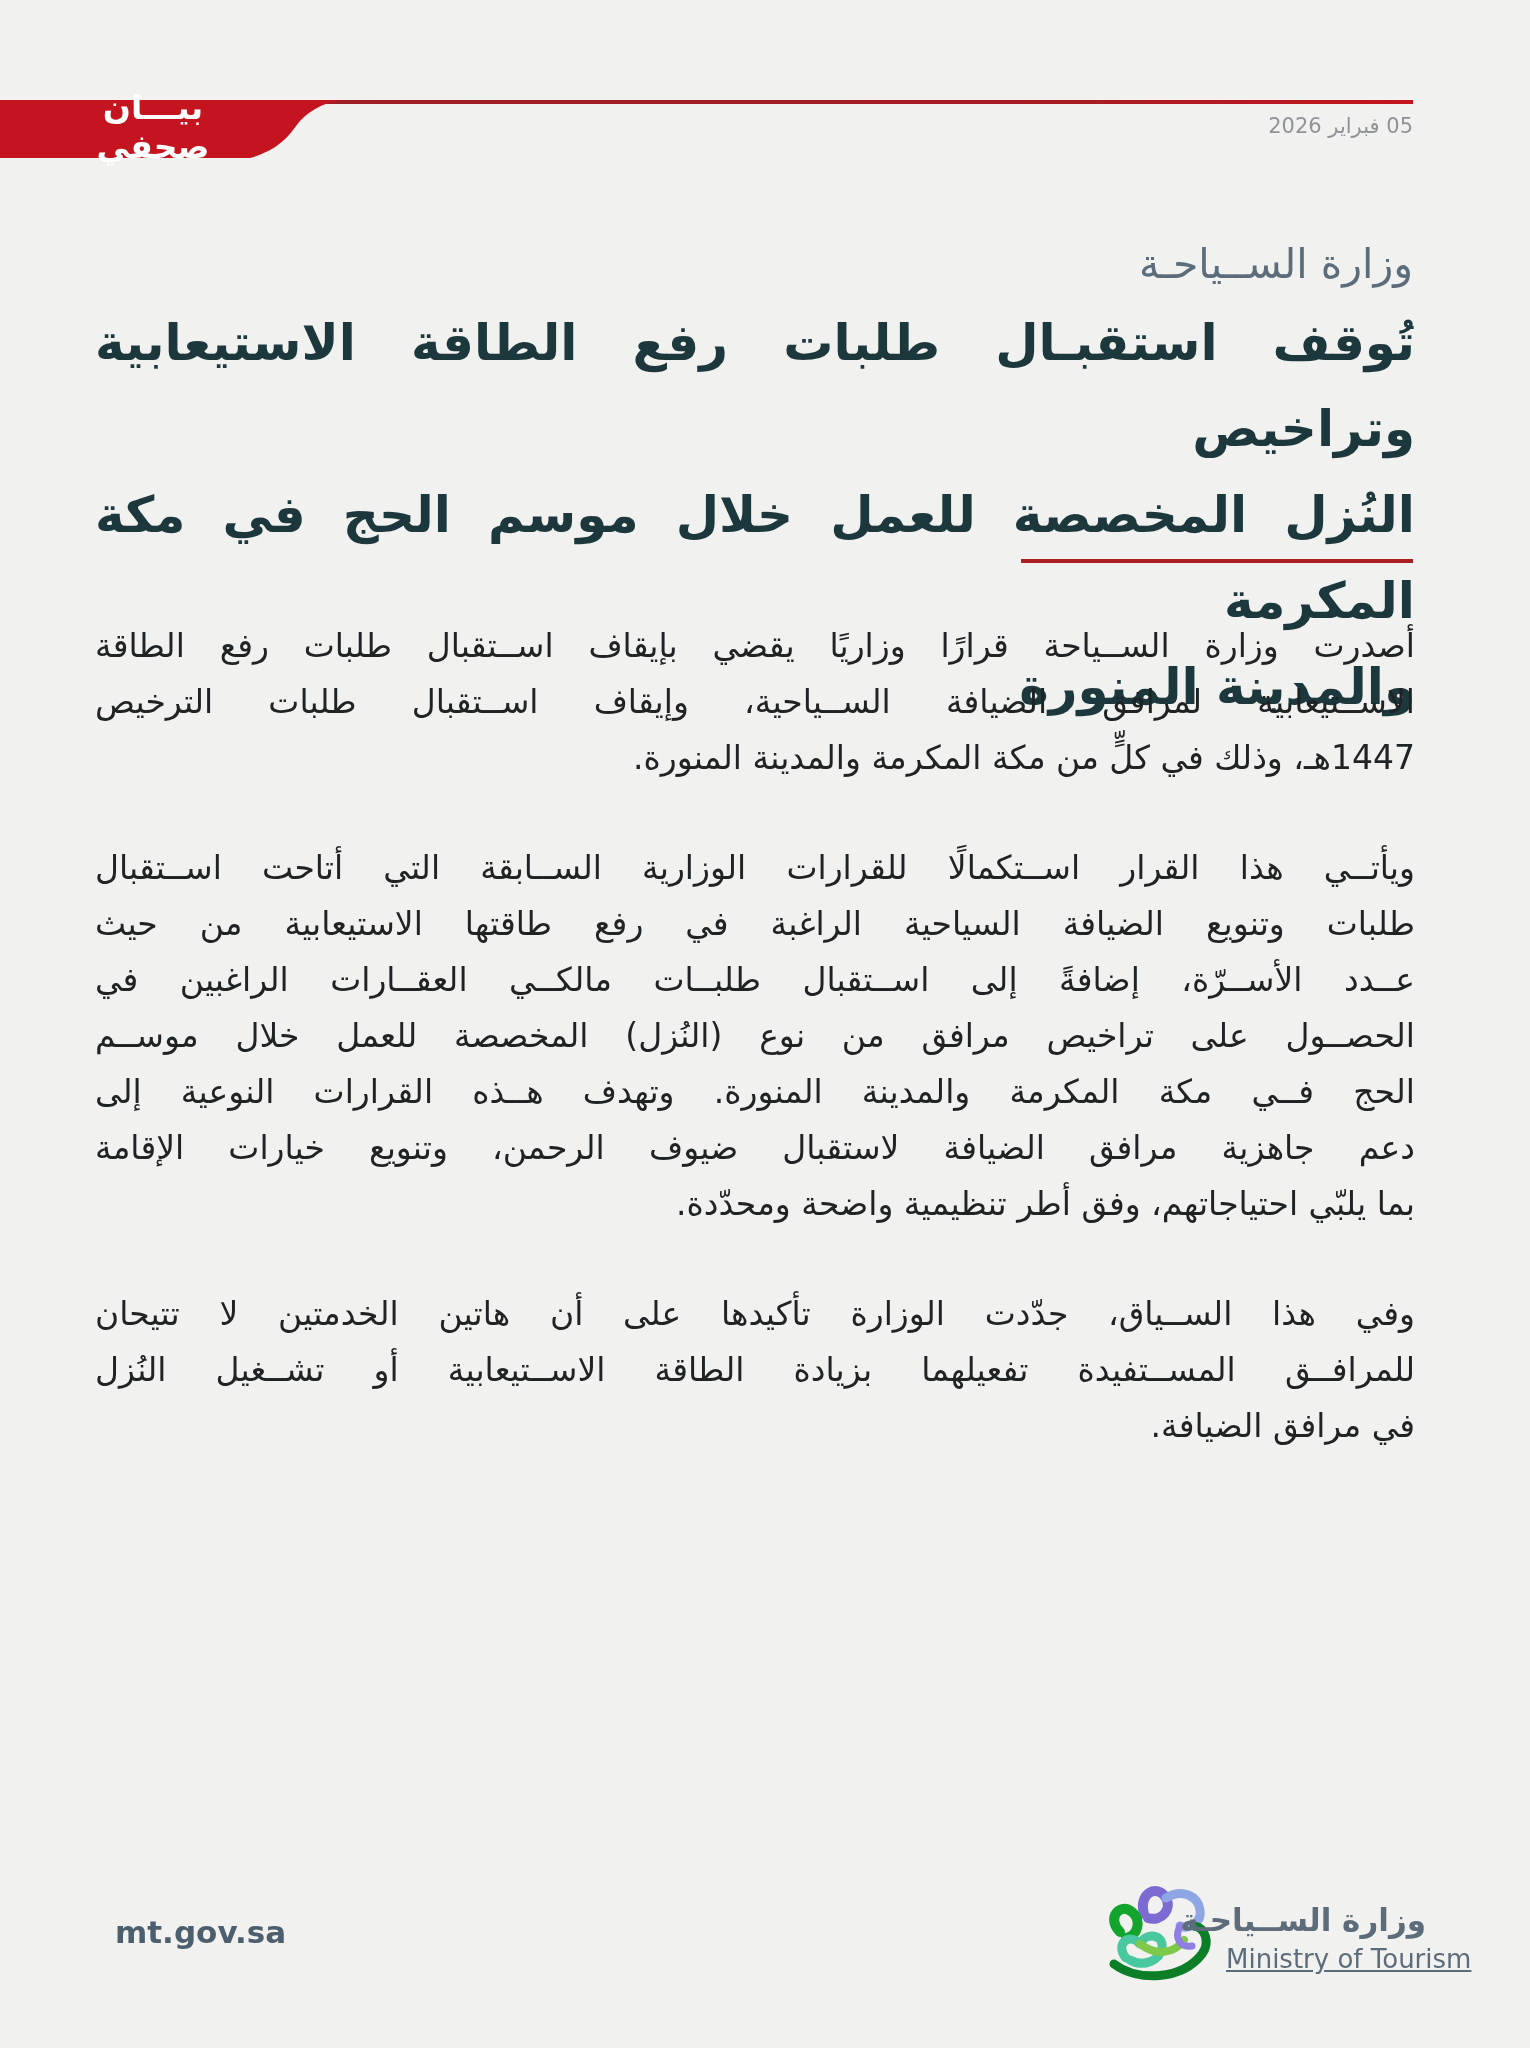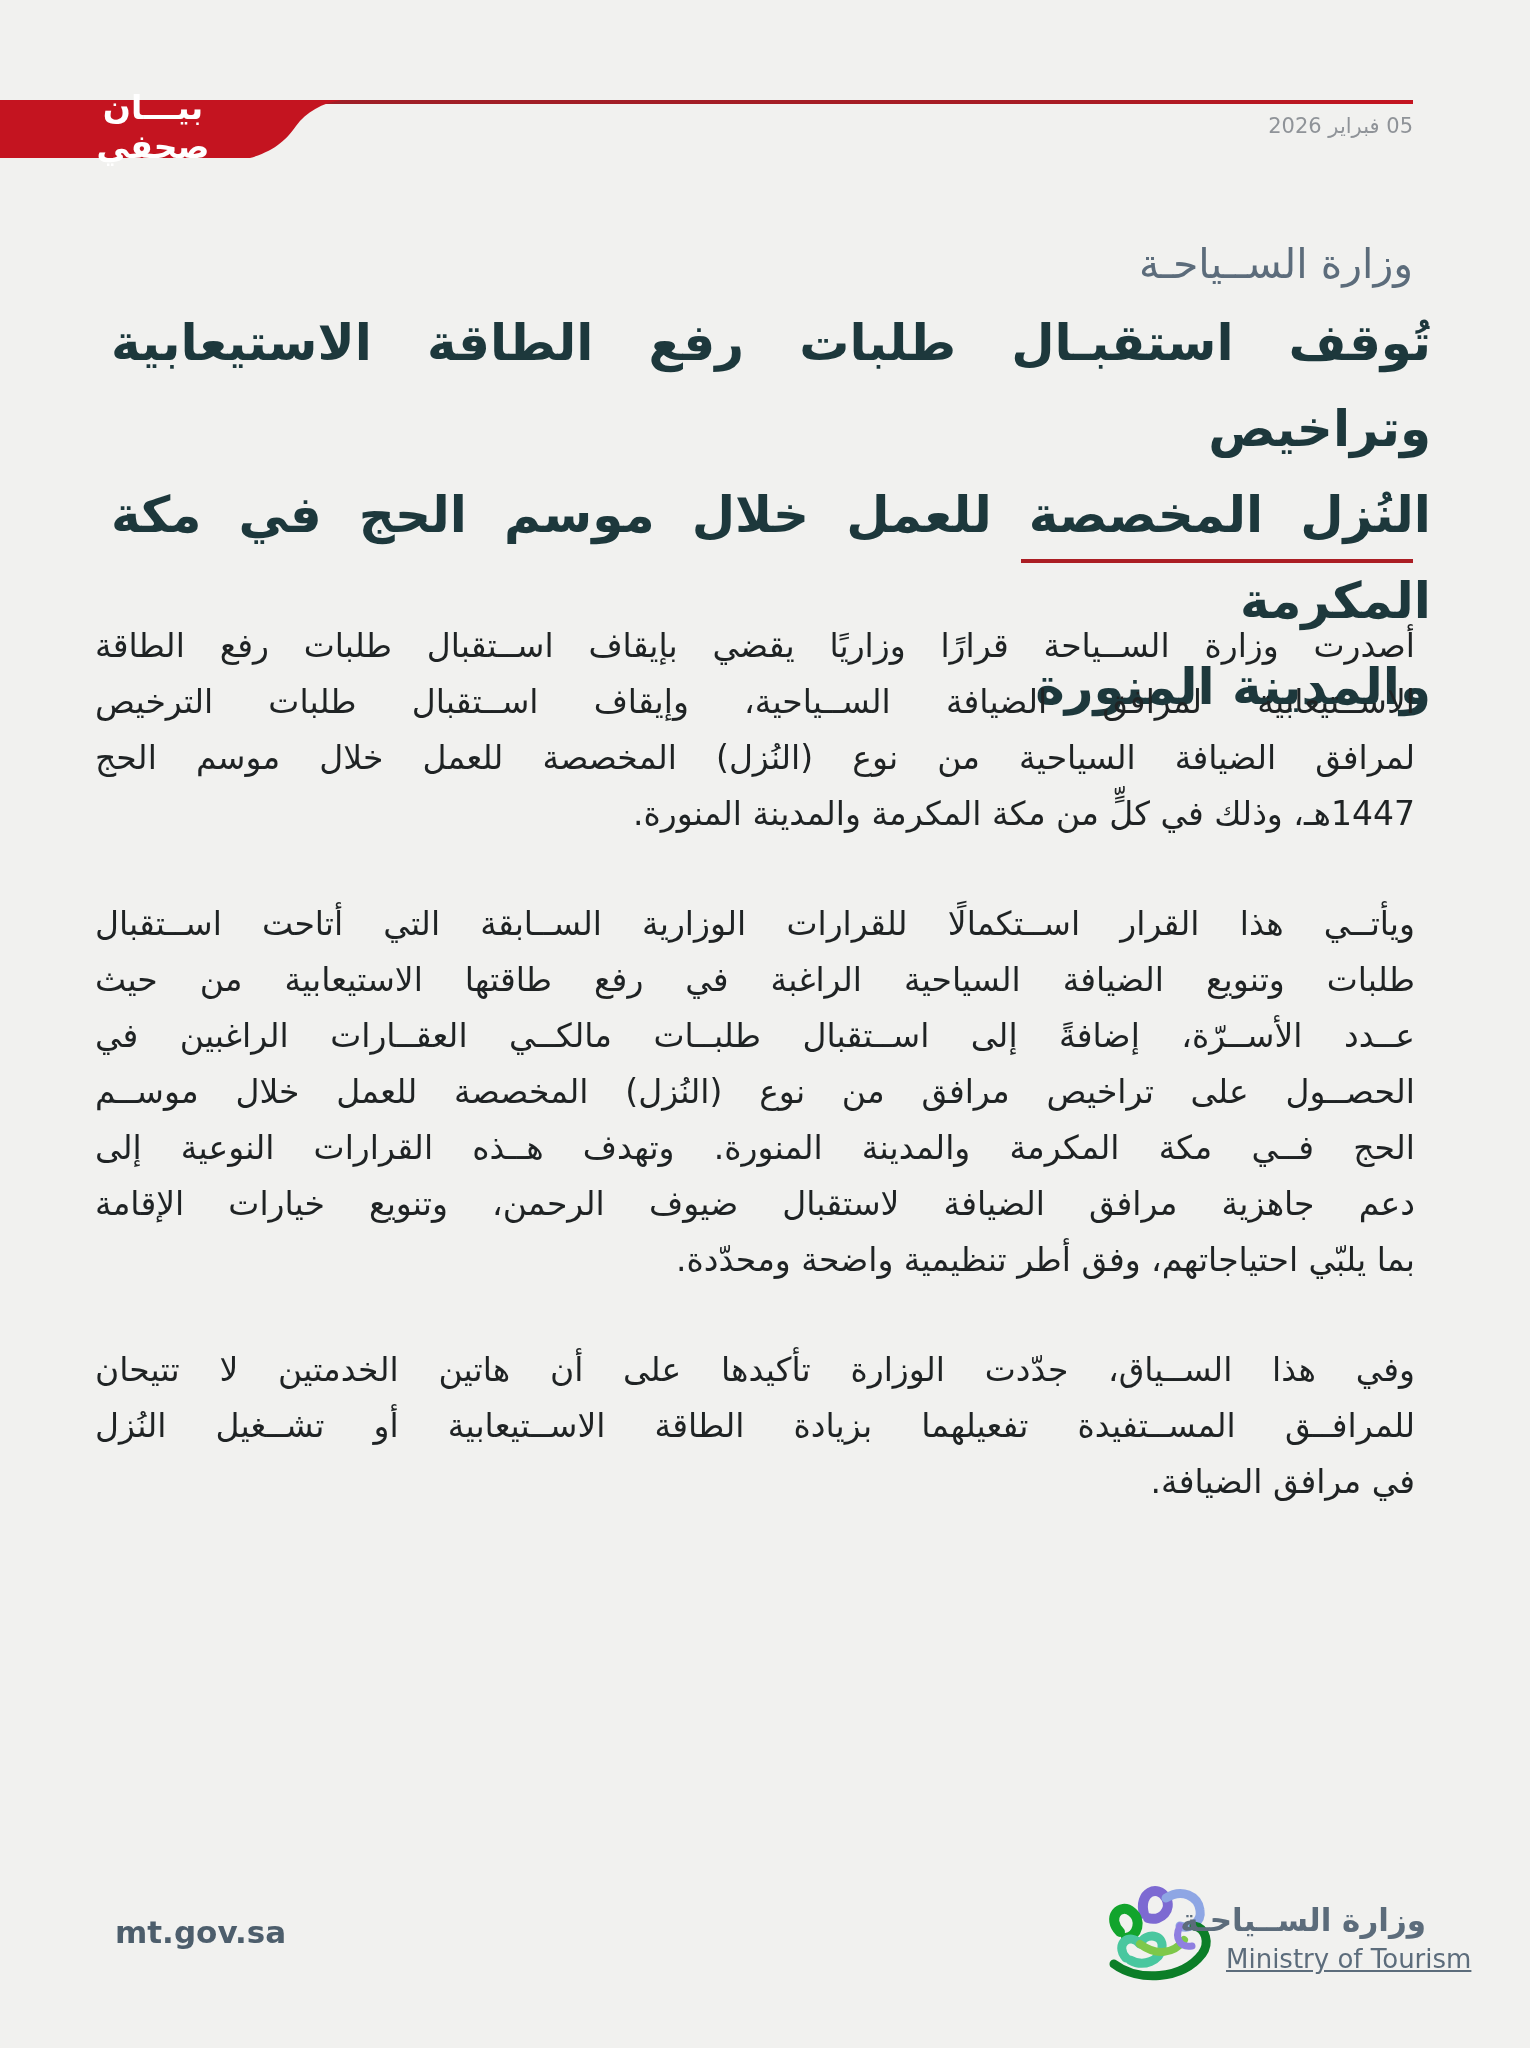--- a/index.html
+++ b/index.html
@@ -30,21 +30,21 @@
   .date-label{
     position:absolute;right:117px;top:114px;
     color:#8f9398;font-size:21px;direction:rtl;
   }
   
   .ministry-label{
     position:absolute;right:117px;top:240px;
     color:#5c6c7b;font-size:41px;direction:rtl;
   }
   .headline{
-    position:absolute;right:99px;top:300px;width:1320px;
+    position:absolute;right:115px;top:300px;width:1320px;
     color:#1d383c;font-size:50px;font-weight:bold;
     line-height:86px;direction:rtl;
   }
   .headline .h-line{text-align:justify;text-align-last:justify;}
   .headline .h-line.last{text-align-last:right;}
   .headline-divider{
     position:absolute;right:117px;top:559px;
     width:392px;height:4px;background:#ab1e24;
   }
   
@@ -98,21 +98,20 @@
     <div class="h-line">النُزل المخصصة للعمل خلال موسم الحج في مكة المكرمة</div>
     <div class="h-line last">والمدينة المنورة</div>
   </div>
 
   <div class="headline-divider"></div>
 
   <div class="article-body">
     <div class="paragraph">
       <div class="b-line">أصدرت وزارة الســياحة قرارًا وزاريًا يقضي بإيقاف اســتقبال طلبات رفع الطاقة</div>
       <div class="b-line">الاســتيعابية لمرافق الضيافة الســياحية، وإيقاف اســتقبال طلبات الترخيص</div>
-      <div class="b-line">لمرافق الضيافة السياحية من نوع (النُزل) المخصصة للعمل خلال موسم الحج</div>
       <div class="b-line last">1447هـ، وذلك في كلٍّ من مكة المكرمة والمدينة المنورة.</div>
     </div>
     <div class="paragraph">
       <div class="b-line">ويأتــي هذا القرار اســتكمالًا للقرارات الوزارية الســابقة التي أتاحت اســتقبال</div>
       <div class="b-line">طلبات وتنويع الضيافة السياحية الراغبة في رفع طاقتها الاستيعابية من حيث</div>
       <div class="b-line">عــدد الأســرّة، إضافةً إلى اســتقبال طلبــات مالكــي العقــارات الراغبين في</div>
       <div class="b-line">الحصــول على تراخيص مرافق من نوع (النُزل) المخصصة للعمل خلال موســم</div>
       <div class="b-line">الحج فــي مكة المكرمة والمدينة المنورة. وتهدف هــذه القرارات النوعية إلى</div>
       <div class="b-line">دعم جاهزية مرافق الضيافة لاستقبال ضيوف الرحمن، وتنويع خيارات الإقامة</div>
       <div class="b-line last">بما يلبّي احتياجاتهم، وفق أطر تنظيمية واضحة ومحدّدة.</div>

